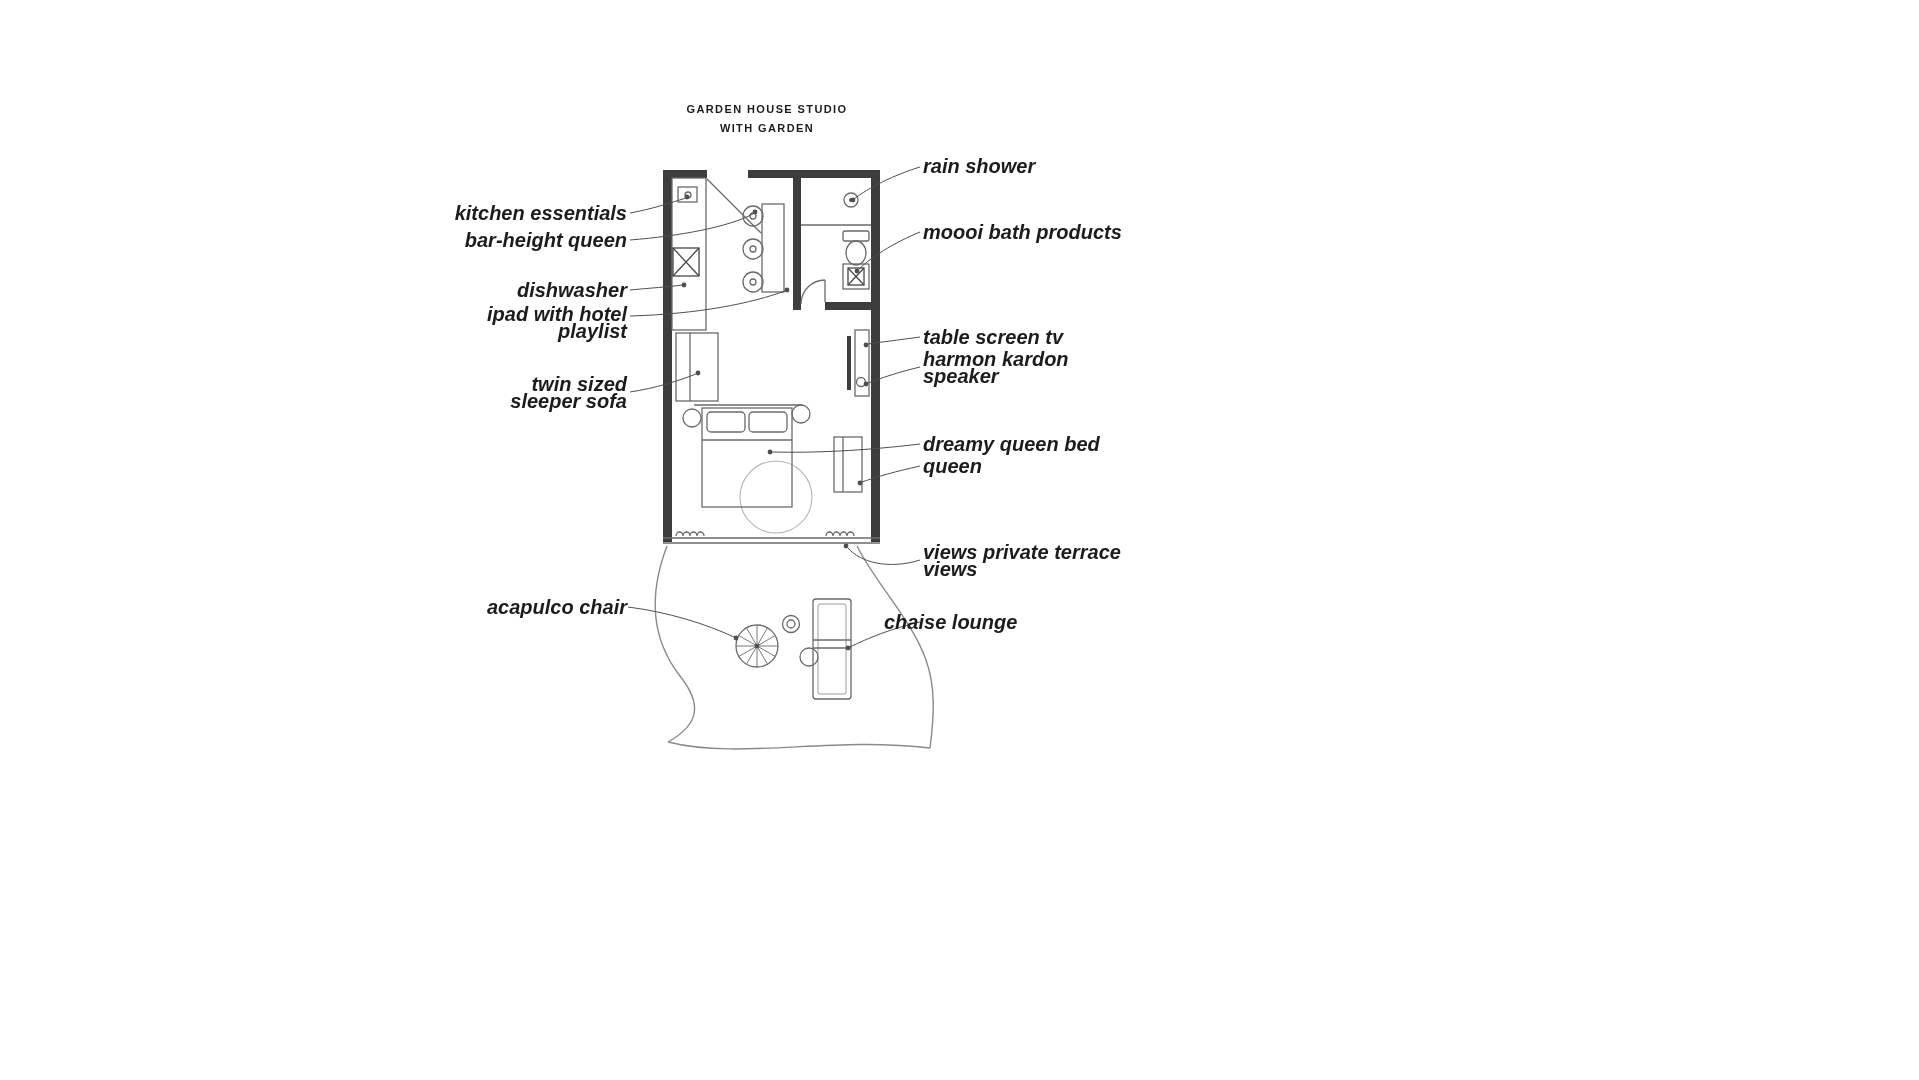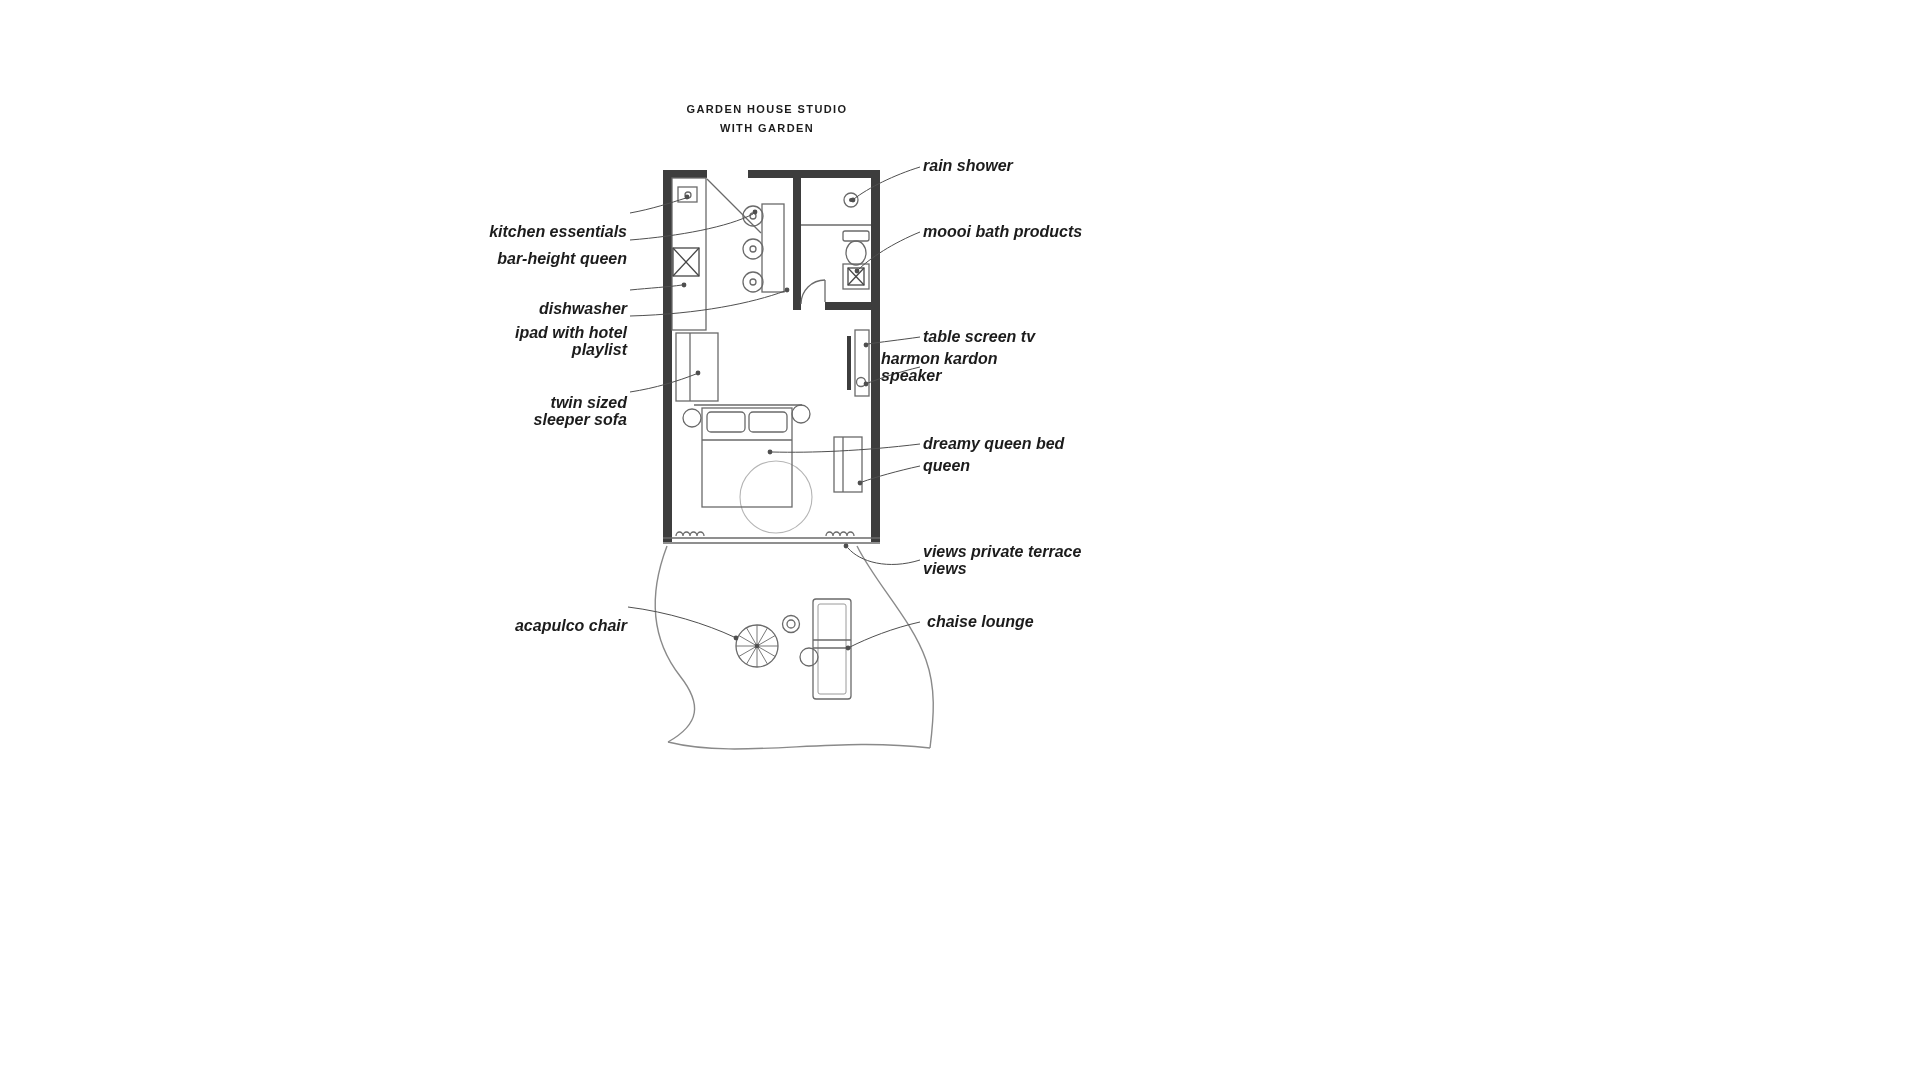--- a/index.html
+++ b/index.html
@@ -18,24 +18,24 @@
   .plan-svg{position:absolute;left:0;top:0;}
   .title{
     position:absolute;top:100px;left:617px;width:300px;
     text-align:center;color:var(--text);
     font-size:11px;line-height:19px;letter-spacing:1.4px;font-weight:600;
   }
   .title .ln{display:block;}
   .lbl{
     position:absolute;color:var(--text);
     font-style:italic;font-weight:600;
-    font-size:16px;line-height:16.5px;white-space:nowrap;
+    font-size:20px;line-height:16.5px;white-space:nowrap;
   }
   .lbl .ln{display:block;}
-  .lbl.left{text-align:right;margin-top:19px;}
+  .lbl.left{text-align:right;}
   .lbl.right{text-align:left;}
   
   .wall{fill:var(--wall);stroke:none;}
   .s1{fill:none;stroke:var(--line);stroke-width:1.3;}
   .s1d{fill:none;stroke:#474747;stroke-width:1.3;}
   .sl{fill:none;stroke:#b5b5b5;stroke-width:1.1;}
   .sl2{fill:none;stroke:#9a9a9a;stroke-width:1;}
   .sg{fill:none;stroke:#8a8a8a;stroke-width:1.4;}
   .sp{fill:none;stroke:var(--line);stroke-width:0.9;}
   .leader{fill:none;stroke:var(--leader);stroke-width:1;}
@@ -251,31 +251,31 @@
 
   <div class="lbl right" style="top:158px;left:923px">
     <span class="ln">rain shower</span>
   </div>
   <div class="lbl right" style="top:224px;left:923px">
     <span class="ln">moooi bath products</span>
   </div>
   <div class="lbl right" style="top:329px;left:923px">
     <span class="ln">table screen tv</span>
   </div>
-  <div class="lbl right" style="top:351px;left:881px">
+  <div class="lbl right" style="top:351px;left:923px">
     <span class="ln">harmon kardon</span>
     <span class="ln">speaker</span>
   </div>
   <div class="lbl right" style="top:436px;left:923px">
     <span class="ln">dreamy queen bed</span>
   </div>
   <div class="lbl right" style="top:458px;left:923px">
     <span class="ln">queen</span>
   </div>
   <div class="lbl right" style="top:544px;left:923px">
     <span class="ln">views private terrace</span>
     <span class="ln">views</span>
   </div>
-  <div class="lbl right" style="top:614px;left:927px">
+  <div class="lbl right" style="top:614px;left:884px">
     <span class="ln">chaise lounge</span>
   </div>
 
 </div>
 
 </body></html>

